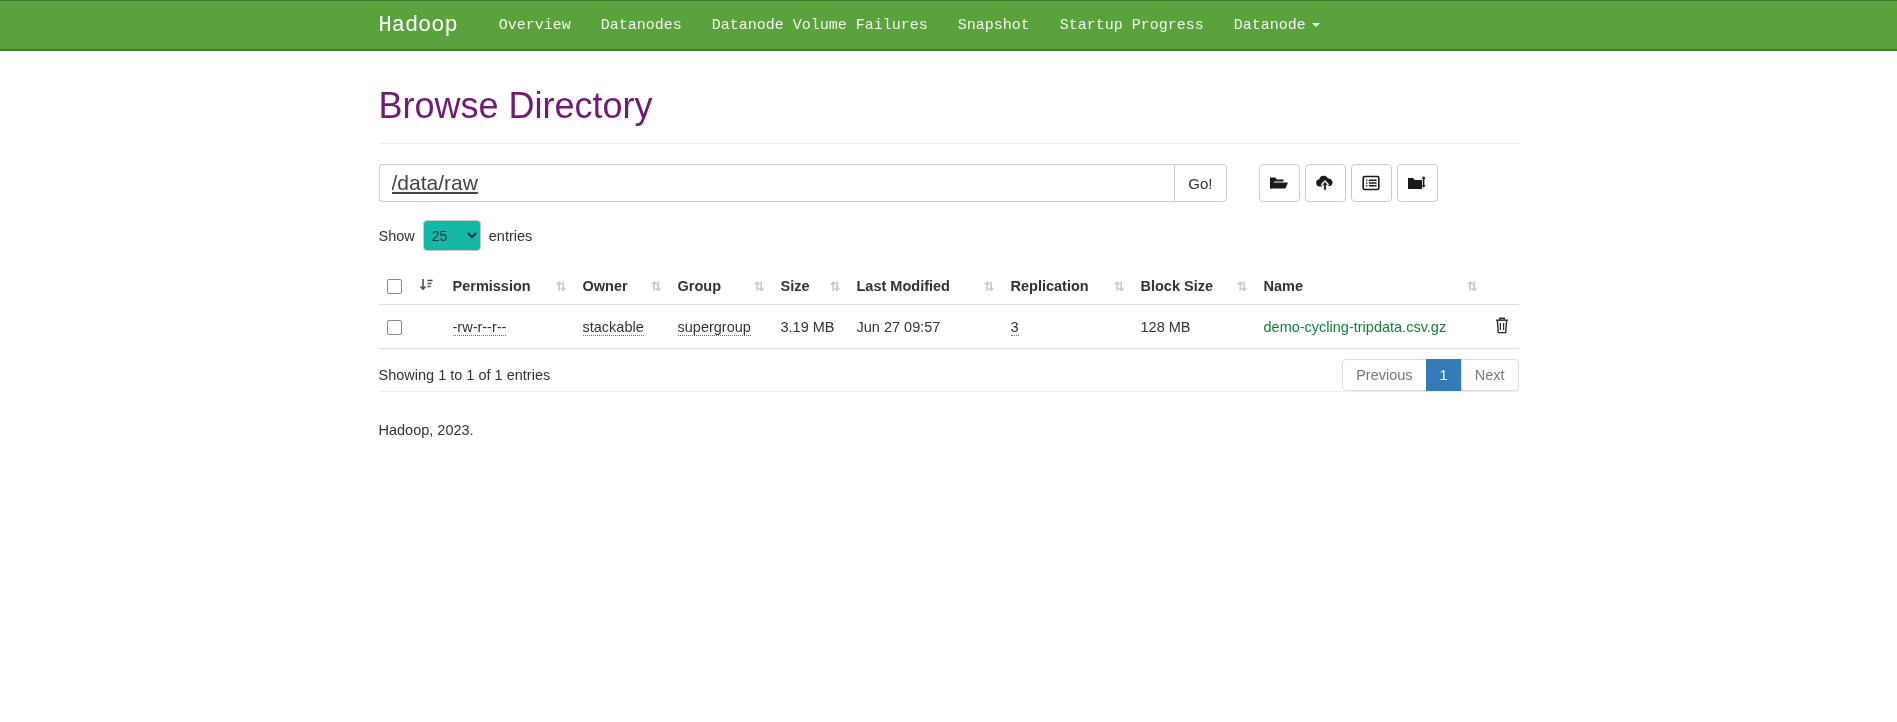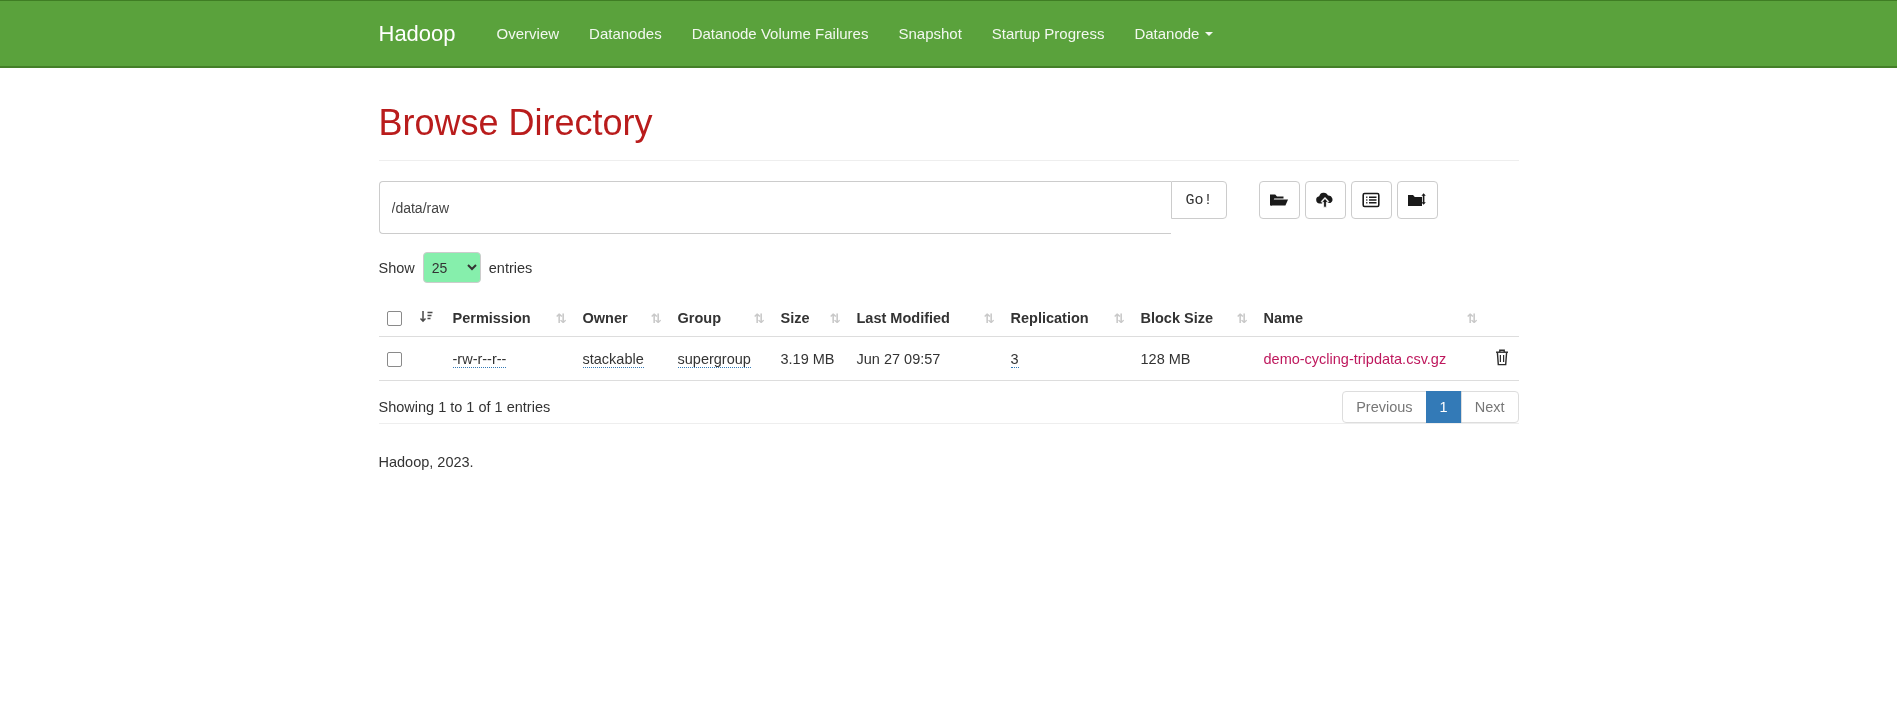--- a/index.html
+++ b/index.html
@@ -5,24 +5,24 @@
   * { box-sizing: border-box; margin: 0; padding: 0; }
   html, body { background: #fff; }
   body {
     width: 1897px; height: 722px; overflow: hidden;
     font-family: "Liberation Sans", "DejaVu Sans", sans-serif;
     font-size: 14px; color: #333;
   }
 
   
   .navbar {
-    height: 68px; background: #5aa23c;
+    height: 51px; background: #5aa23c;
     border-top: 1px solid #3f7d24;
     border-bottom: 2px solid #447f28;
-    display: flex; align-items: stretch;
+    display: flex; align-items: stretch; font-family: Liberation Mono, monospace;
   }
   .nav-container {
     width: 1140px; margin: 0 auto; display: flex; align-items: center;
   }
   .brand {
     color: #ffffff; font-size: 22px; text-decoration: none;
     margin-right: 26px; cursor: pointer; white-space: nowrap;
   }
   .nav { list-style: none; display: flex; align-items: center; height: 100%; }
   .nav li {
@@ -30,55 +30,55 @@
     height: 49px; display: flex; align-items: center; cursor: pointer; white-space: nowrap;
   }
   .caret {
     display: inline-block; margin-left: 6px; width: 0; height: 0;
     border-left: 4px solid transparent; border-right: 4px solid transparent;
     border-top: 4px solid rgba(255,255,255,0.92);
   }
 
   
   .container { width: 1140px; margin: 0 auto; }
-  h1 { font-size: 36px; font-weight: normal; color: #b91c1c; margin: 34px 0 16px; }
+  h1 { font-size: 36px; font-weight: normal; color: #701a75; margin: 34px 0 16px; }
   hr.rule { border: none; border-top: 1px solid #eee; margin: 0; }
 
   
   .path-row { display: flex; align-items: flex-start; margin-top: 20px; }
   .input-group { display: flex; width: 848px; }
   .path-input {
-    flex: 1; height: 53px; border: 1px solid #ccc; border-right: none;
-    border-radius: 4px 0 0 4px; padding: 6px 12px; font-size: 14px;
-    color: #444; font-family: inherit; outline: none;
+    flex: 1; height: 38px; border: 1px solid #ccc; border-right: none;
+    border-radius: 4px 0 0 4px; padding: 6px 12px; font-size: 21px;
+    color: #444; font-family: inherit; outline: none; text-decoration: underline;
   }
   .go-btn {
     height: 38px; padding: 6px 13px; font-size: 15px; color: #333;
     background: #fff; border: 1px solid #ccc; border-radius: 0 4px 4px 0;
-    cursor: pointer; font-family: Liberation Mono, monospace;
+    cursor: pointer; font-family: Liberation Sans, sans-serif;
   }
   .icon-btns { display: flex; margin-left: 32px; }
   .icon-btn {
     width: 41px; height: 38px; margin-right: 5px;
     background: #fff; border: 1px solid #ccc; border-radius: 4px;
     display: flex; align-items: center; justify-content: center; cursor: pointer;
     color: #1a1a1a;
   }
   .icon-btn svg { display: block; }
 
   
   .controls-row {
     display: flex; justify-content: space-between; align-items: center;
     margin-top: 18px;
   }
   .show-wrap { display: flex; align-items: center; font-size: 14.5px; color: #333; }
   .page-size {
     margin: 0 8px; height: 31px; width: 58px; border: 1px solid #ccc;
     border-radius: 4px; font-size: 14px; color: #333; padding: 0 4px;
-    font-family: inherit; background: #86efac;
+    font-family: inherit; background: #14b8a6;
   }
   .search-wrap { display: flex; align-items: center; font-size: 14.5px; color: #333; }
   .search-input {
     margin-left: 8px; height: 31px; width: 189px; border: 1px solid #ccc;
     border-radius: 4px; padding: 0 8px; font-family: inherit; font-size: 14px; outline: none;
   }
 
   
   table { width: 1140px; border-collapse: collapse; margin-top: 16px; table-layout: fixed; }
   th {
@@ -94,21 +94,21 @@
     position: absolute; right: 9px; top: 50%; transform: translateY(-50%);
     color: #c9c9c9; font-size: 13px; letter-spacing: -1px;
   }
   .checkbox {
     appearance: none; -webkit-appearance: none;
     width: 15px; height: 15px; border: 1px solid #8a8a8a; border-radius: 2px;
     background: #fff; cursor: pointer; vertical-align: middle;
   }
   .sort-amount { margin-left: 13px; vertical-align: middle; }
   .editable { border-bottom: 1px dotted #337ab7; cursor: pointer; }
-  .name-link { color: #be185d; text-decoration: none; cursor: pointer; }
+  .name-link { color: #15803d; text-decoration: none; cursor: pointer; }
   .trash-btn { background: none; border: none; cursor: pointer; color: #2b2b2b; padding: 0; }
   td.trash-cell { text-align: center; overflow: visible; }
 
   
   .summary-row {
     display: flex; justify-content: space-between; align-items: center; margin-top: 10px;
   }
   .summary-text { font-size: 14.5px; color: #333; }
   .pagination { display: flex; list-style: none; }
   .pagination li a {

